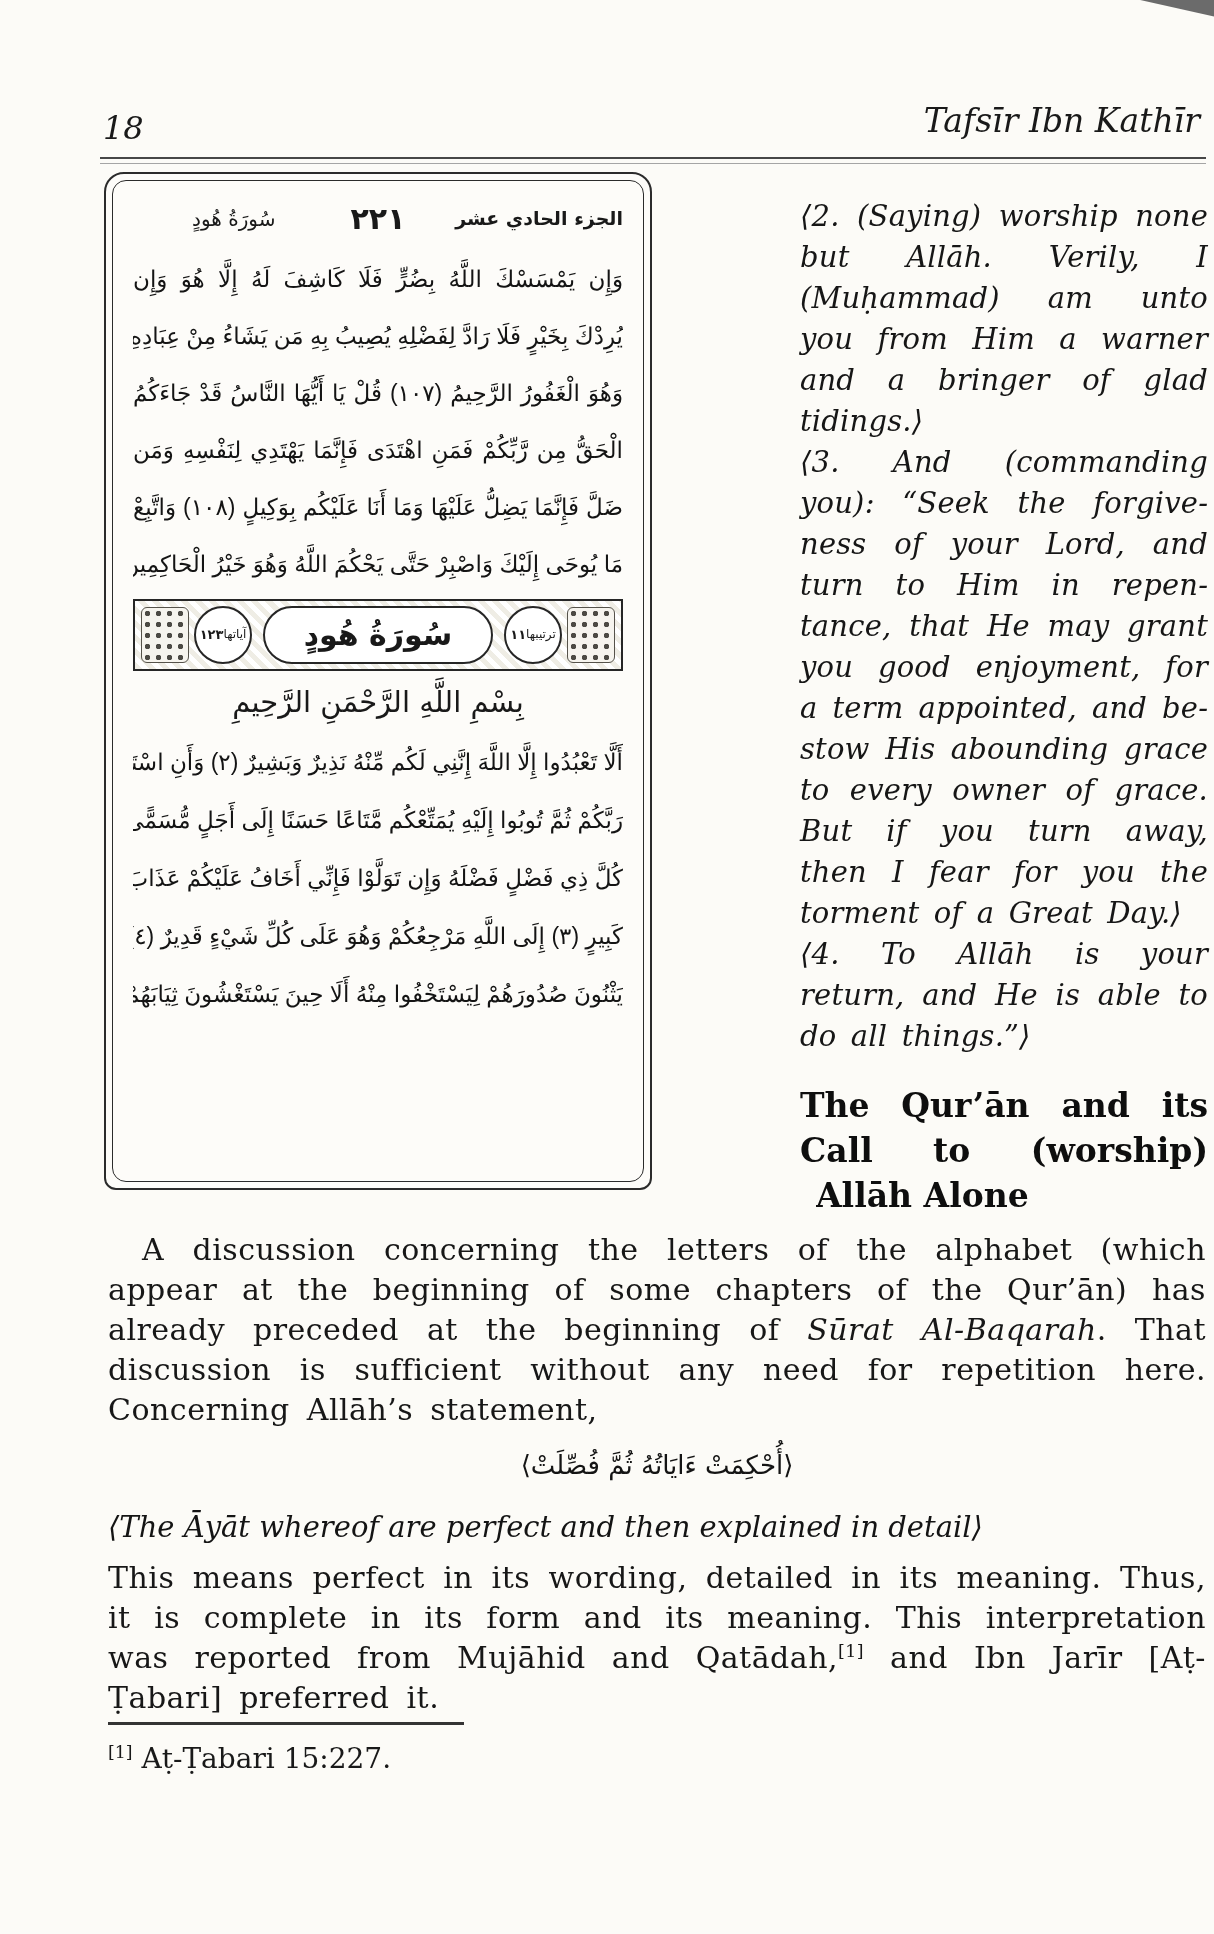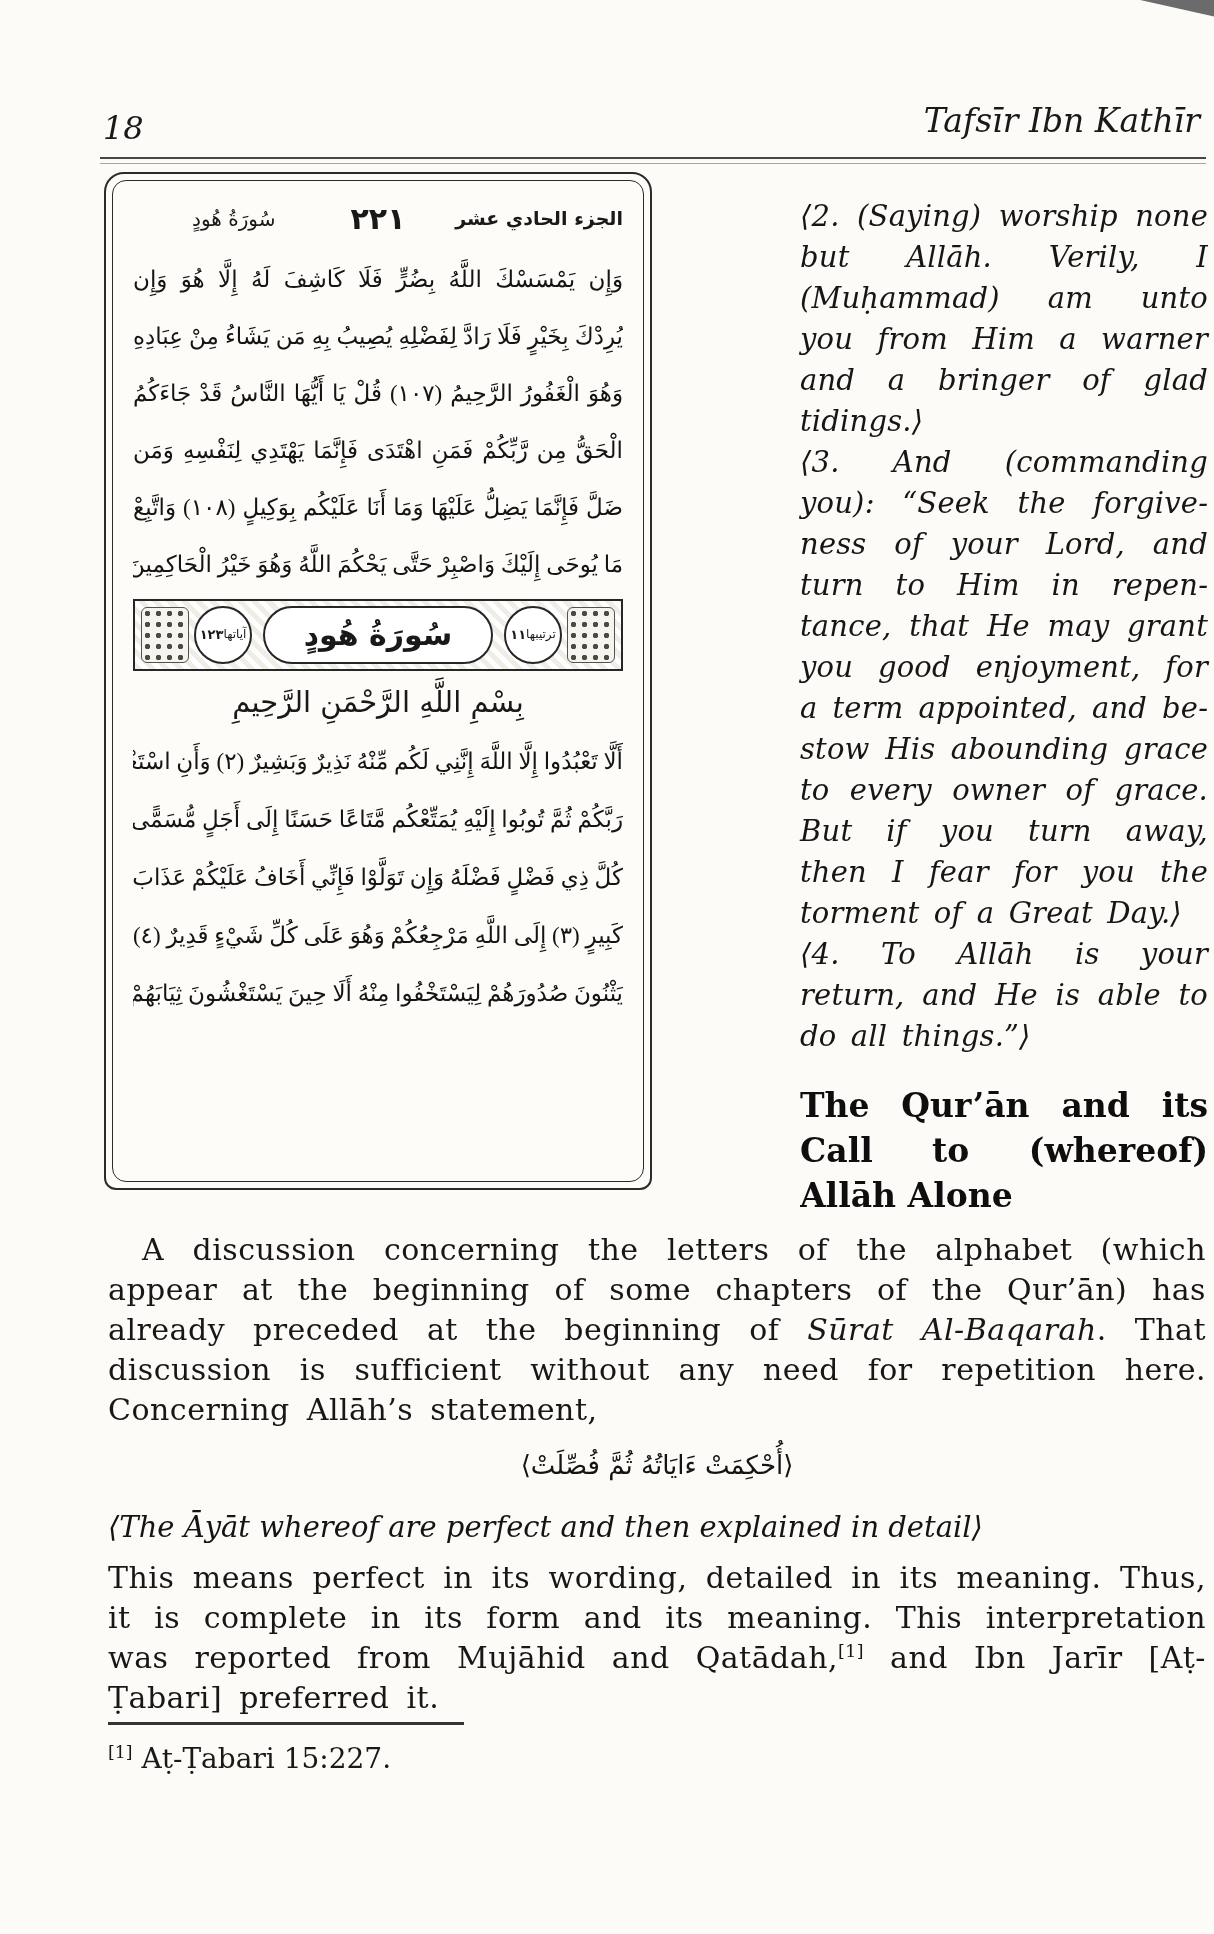--- a/index.html
+++ b/index.html
@@ -35,21 +35,21 @@
   .qbox-inner{
     box-sizing:border-box;width:100%;height:100%;
     border:1.5px solid #2b2b2b;border-radius:14px;
     padding:6px 20px 8px;
   }
   .qhead{display:grid;grid-template-columns:1fr auto 1fr;align-items:center;height:64px;}
   .surah-small{text-align:center;font:20px/1.2 "DejaVu Sans",sans-serif;direction:rtl;}
   .mushaf-page-no{font:bold 30px/1 "DejaVu Sans",sans-serif;padding:0 16px;}
   .juz-seal{text-align:right;font:bold 19px/1.15 "DejaVu Sans",sans-serif;direction:rtl;padding-left:4px;}
   .aline{
-    direction:rtl;font-family:Liberation Serif, serif;font-size:23px;
+    direction:rtl;font-family:Liberation Sans, sans-serif;font-size:23px;
     text-align:justify;text-align-last:justify;
     white-space:nowrap;overflow:hidden;color:#141414;
   }
   .alines-top .aline{height:57px;line-height:57px;}
   .alines-bottom .aline{height:58px;line-height:58px;}
   
   .sbanner{
     height:72px;box-sizing:border-box;margin-top:6px;
     border:2px solid #262626;display:flex;align-items:center;direction:rtl;
     padding:4px 6px;gap:5px;
@@ -76,21 +76,21 @@
     font-family:"DejaVu Sans",sans-serif;font-size:29px;direction:rtl;
   }
   
   .trans-col{position:absolute;left:800px;top:196px;width:408px;}
   .verse{
     margin:0;font:italic 29px/41px "DejaVu Serif",serif;
     text-align:justify;word-spacing:5px;letter-spacing:0.2px;color:#161616;
   }
   .trans-heading{margin-top:26px;font:bold 33px/45px "DejaVu Serif",serif;color:#0e0e0e;}
   .trans-heading .hl{text-align:justify;text-align-last:justify;white-space:nowrap;overflow:hidden;}
-  .trans-heading .hl.last{text-align-last:left;}
+  .trans-heading .hl.last{text-align-last:left;margin-left:16px;}
   
   .commentary{position:absolute;left:108px;top:1230px;width:1098px;}
   .cpara{
     margin:0;font:30px/40px "DejaVu Serif",serif;text-align:justify;
     word-spacing:7px;letter-spacing:0.5px;color:#171717;
   }
   .cpara.first{text-indent:34px;}
   .arabic-quote{
     margin:12px 0 6px;text-align:center;direction:rtl;
     font-family:"DejaVu Sans",sans-serif;font-size:26px;line-height:46px;color:#141414;
@@ -161,21 +161,21 @@
 
     </div>
   </section>
 
   <aside class="trans-col">
     <p class="verse">⟨2. (Saying) worship none but Allāh. Verily, I (Muḥammad) am unto you from Him a warner and a bringer of glad tidings.⟩</p>
     <p class="verse">⟨3. And (commanding you): “Seek the forgive­ness of your Lord, and turn to Him in repen­tance, that He may grant you good enjoyment, for a term appointed, and be­stow His abounding grace to every owner of grace. But if you turn away, then I fear for you the torment of a Great Day.⟩</p>
     <p class="verse">⟨4. To Allāh is your return, and He is able to do all things.”⟩</p>
     <div class="trans-heading">
       <div class="hl">The Qur’ān and its</div>
-      <div class="hl">Call to (whereof)</div>
+      <div class="hl">Call to (worship)</div>
       <div class="hl last">Allāh Alone</div>
     </div>
   </aside>
 
   <section class="commentary">
     <p class="cpara first"><span>A discussion concerning the letters of the alphabet (which appear at the beginning of some chapters of the Qur’ān) has already preceded at the beginning of </span><i>Sūrat Al-Baqarah</i><span>. That discussion is sufficient without any need for repetition here. Concerning Allāh’s statement,</span></p>
     <div class="arabic-quote">⟨أُحْكِمَتْ ءَايَاتُهُ ثُمَّ فُصِّلَتْ⟩</div>
     <div class="ayah-trans">⟨The Āyāt whereof are perfect and then explained in detail⟩</div>
     <p class="cpara"><span>This means perfect in its wording, detailed in its meaning. Thus, it is complete in its form and its meaning. This interpretation was reported from Mujāhid and Qatādah,</span><sup class="fn-ref">[1]</sup><span> and Ibn Jarīr [Aṭ-Ṭabari] preferred it.</span></p>
   </section>

